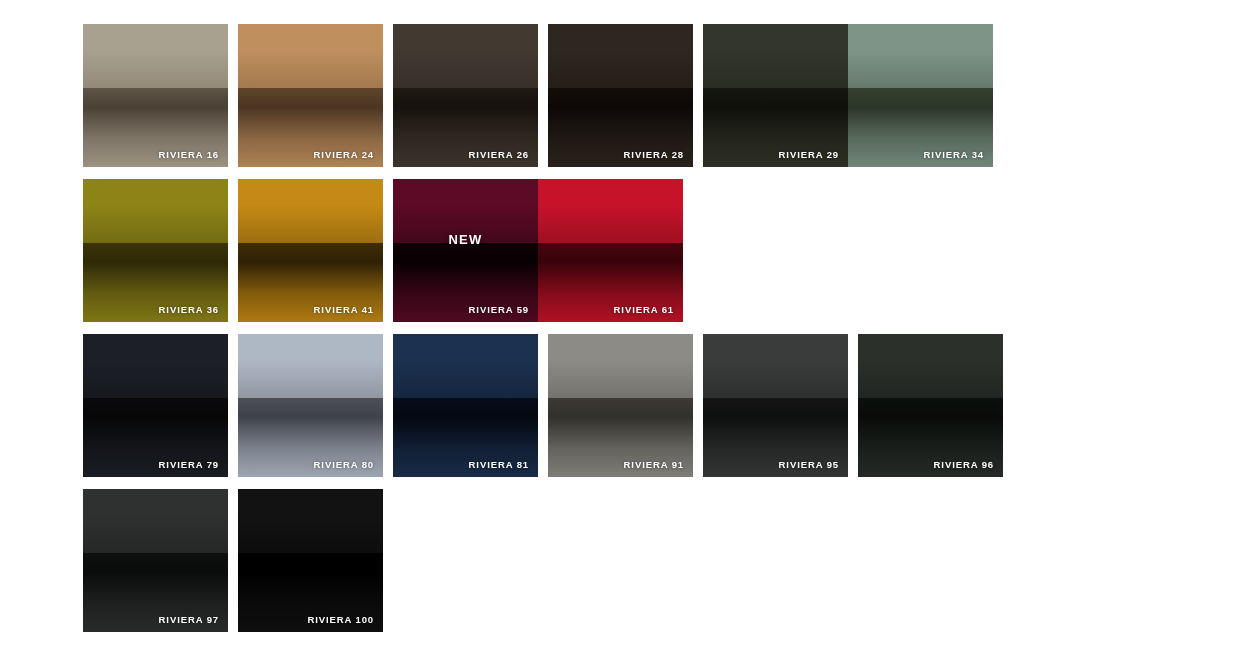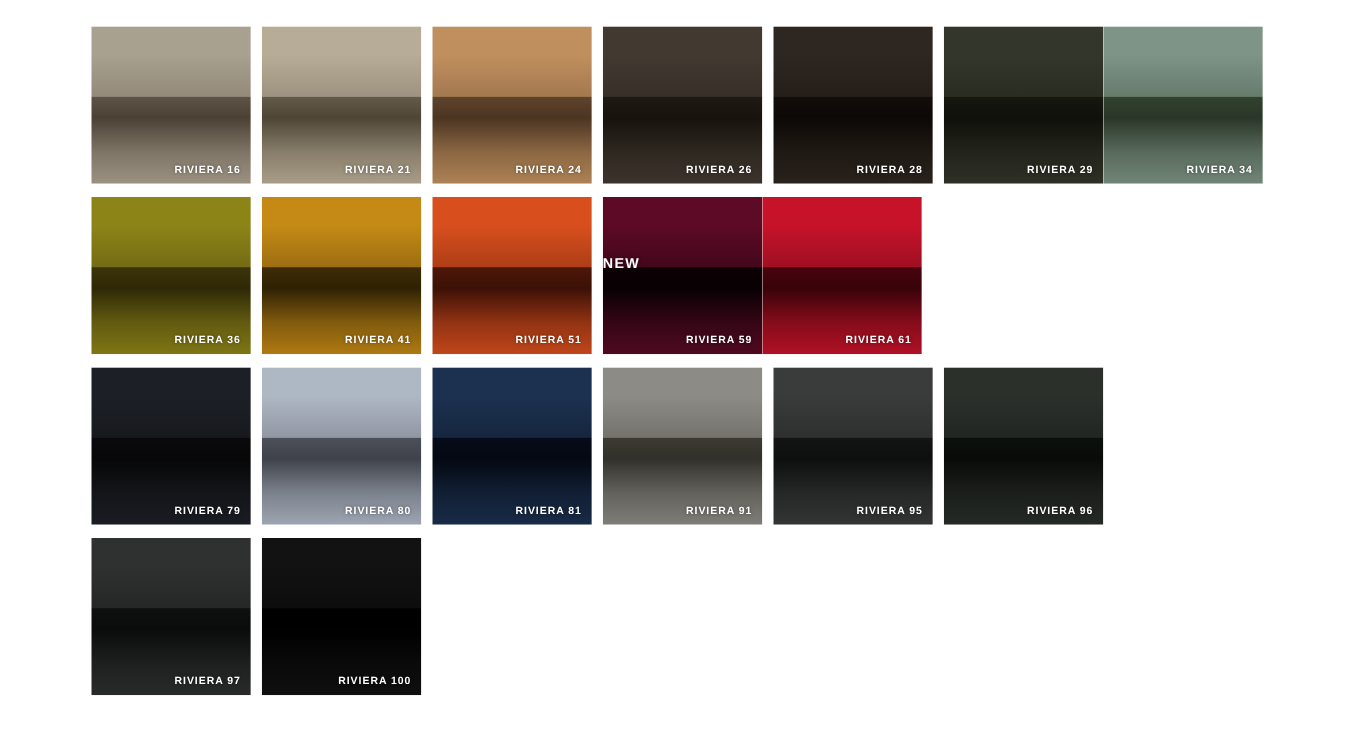--- a/index.html
+++ b/index.html
@@ -48,43 +48,37 @@
     letter-spacing: 0.9px;
     text-transform: uppercase;
     white-space: nowrap;
     text-shadow: 0 0 3px rgba(0,0,0,0.45);
   }
   .swatch-badge {
     position: absolute;
     left: 0;
     right: 0;
     top: 37%;
-    text-align: left;
+    text-align: center;
     color: #ffffff;
     font-size: 13px;
     font-weight: bold;
     letter-spacing: 1.2px;
     text-shadow: 0 0 4px rgba(0,0,0,0.5);
   }
 </style>
 </head>
 <body>
 
 <div id="swatch-grid">
     <div class="swatch-row">
       <div class="swatch-group">
         <div class="swatch">
           <div class="swatch-fabric" style="background: linear-gradient(rgb(169, 161, 144) 0%, rgb(169, 161, 144) 18%, rgb(147, 138, 122) 44.5%, rgb(94, 84, 70) 45%, rgb(74, 64, 52) 58%, rgb(126, 117, 103) 80%, rgb(155, 146, 130) 100%);"></div>
           <div class="swatch-label">RIVIERA 16</div>
-        </div>
-      </div>
-      <div class="swatch-group">
-        <div class="swatch">
-          <div class="swatch-fabric" style="background: linear-gradient(rgb(182, 172, 151) 0%, rgb(182, 172, 151) 18%, rgb(157, 147, 128) 44.5%, rgb(100, 90, 73) 45%, rgb(79, 69, 54) 58%, rgb(136, 126, 107) 80%, rgb(167, 157, 136) 100%);"></div>
-          <div class="swatch-label">RIVIERA 21</div>
         </div>
       </div>
       <div class="swatch-group">
         <div class="swatch">
           <div class="swatch-fabric" style="background: linear-gradient(rgb(192, 143, 94) 0%, rgb(192, 143, 94) 18%, rgb(163, 121, 79) 44.5%, rgb(95, 68, 43) 45%, rgb(75, 53, 34) 58%, rgb(139, 103, 67) 80%, rgb(174, 130, 85) 100%);"></div>
           <div class="swatch-label">RIVIERA 24</div>
         </div>
       </div>
       <div class="swatch-group">
         <div class="swatch">
@@ -113,26 +107,20 @@
       <div class="swatch-group">
         <div class="swatch">
           <div class="swatch-fabric" style="background: linear-gradient(rgb(141, 132, 24) 0%, rgb(141, 132, 24) 18%, rgb(116, 108, 20) 44.5%, rgb(59, 52, 9) 45%, rgb(46, 40, 6) 58%, rgb(98, 91, 16) 80%, rgb(127, 118, 21) 100%);"></div>
           <div class="swatch-label">RIVIERA 36</div>
         </div>
       </div>
       <div class="swatch-group">
         <div class="swatch">
           <div class="swatch-fabric" style="background: linear-gradient(rgb(197, 138, 21) 0%, rgb(197, 138, 21) 18%, rgb(157, 110, 17) 44.5%, rgb(62, 44, 6) 45%, rgb(47, 33, 4) 58%, rgb(130, 91, 13) 80%, rgb(175, 122, 18) 100%);"></div>
           <div class="swatch-label">RIVIERA 41</div>
-        </div>
-      </div>
-      <div class="swatch-group">
-        <div class="swatch">
-          <div class="swatch-fabric" style="background: linear-gradient(rgb(216, 79, 29) 0%, rgb(216, 79, 29) 18%, rgb(174, 62, 23) 44.5%, rgb(77, 23, 8) 45%, rgb(60, 17, 6) 58%, rgb(146, 51, 19) 80%, rgb(193, 70, 26) 100%);"></div>
-          <div class="swatch-label">RIVIERA 51</div>
         </div>
       </div>
       <div class="swatch-group">
         <div class="swatch">
           <div class="swatch-fabric" style="background: linear-gradient(rgb(92, 10, 38) 0%, rgb(92, 10, 38) 18%, rgb(68, 7, 28) 44.5%, rgb(13, 0, 5) 45%, rgb(8, 0, 3) 58%, rgb(54, 6, 22) 80%, rgb(79, 9, 33) 100%);"></div>
           <div class="swatch-badge">NEW</div>
           <div class="swatch-label">RIVIERA 59</div>
         </div>
         <div class="swatch">
           <div class="swatch-fabric" style="background: linear-gradient(rgb(198, 19, 42) 0%, rgb(198, 19, 42) 18%, rgb(160, 15, 34) 44.5%, rgb(72, 4, 14) 45%, rgb(56, 3, 9) 58%, rgb(134, 12, 27) 80%, rgb(177, 17, 37) 100%);"></div>

